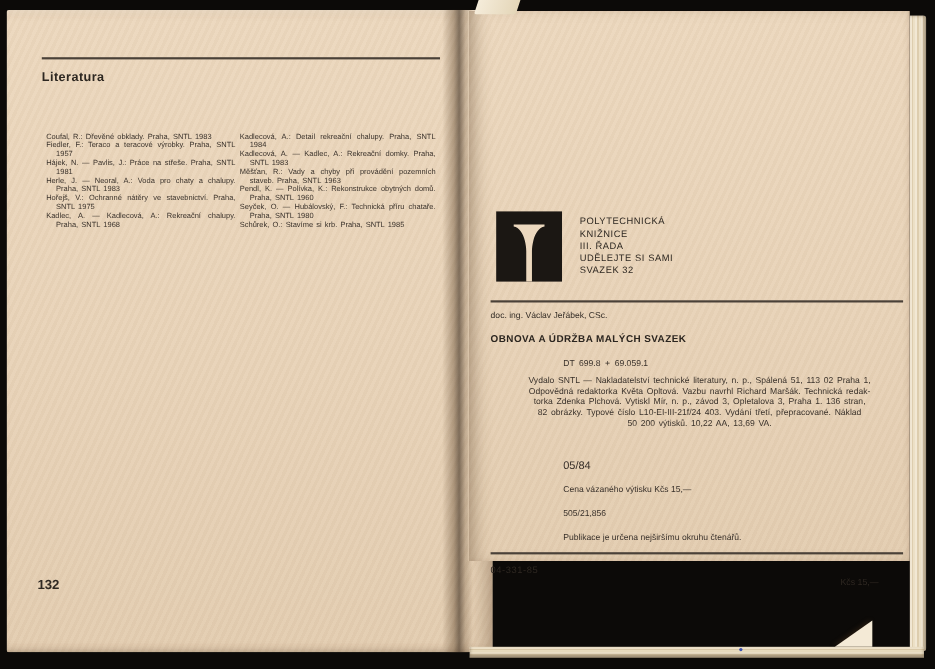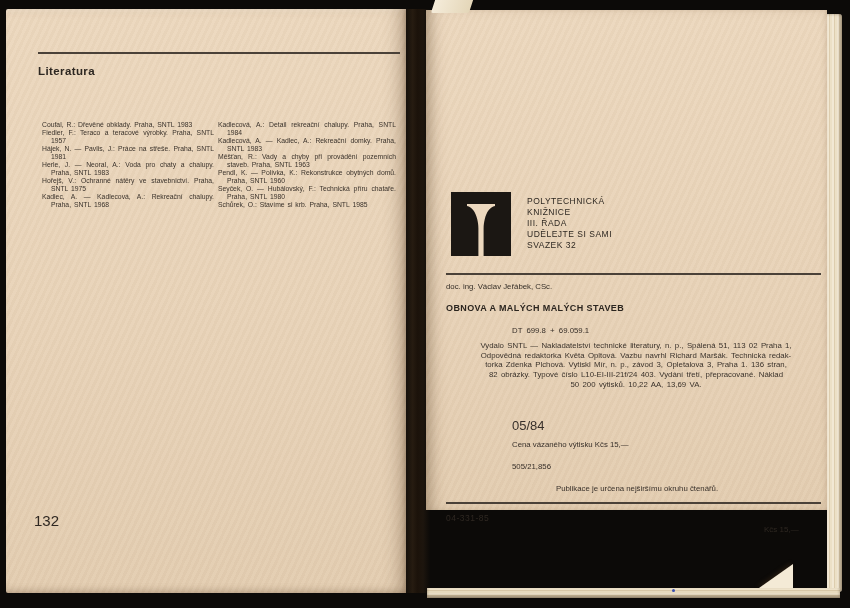--- a/index.html
+++ b/index.html
@@ -14,20 +14,21 @@
   .page{
     position:absolute;
     background:
       repeating-linear-gradient(115deg, rgba(255,255,255,.03) 0 3px, rgba(120,90,60,.03) 3px 6px),
       linear-gradient(180deg,#ecd8be 0%,#e8d3b8 55%,#e3cdb1 100%);
   }
   .page-left{
     left:6px;top:9px;width:400px;height:584px;
     border-radius:2px 0 0 2px;
     box-shadow:inset -14px 0 18px -10px rgba(90,65,40,.45), inset 0 -6px 8px -6px rgba(90,65,40,.4), inset 0 4px 6px -4px rgba(255,250,240,.5);
+    padding-left:42px;
   }
   .page-right{
     left:426px;top:10px;width:401px;height:500px;
     box-shadow:inset 12px 0 16px -9px rgba(90,65,40,.5), inset -4px 0 6px -4px rgba(120,90,60,.3);
   }
   .gutter{
     position:absolute;left:402px;top:9px;width:28px;height:584px;
     background:linear-gradient(90deg, rgba(80,55,30,0) 0%, rgba(80,55,30,.38) 38%, rgba(40,25,12,.55) 55%, rgba(80,55,30,.25) 75%, rgba(80,55,30,0) 100%);
   }
   .edge-right{
@@ -61,36 +62,36 @@
   .lp-rule{left:32px;top:43px;width:362px;}
   .lp-heading{position:absolute;left:32px;top:56px;font-size:11.5px;font-weight:bold;letter-spacing:.4px;color:#2d2721;}
   .bib-col{
     position:absolute;top:112px;
     font-size:6.8px;line-height:8px;text-align:justify;color:#3a322b;
     word-spacing:1px;
   }
   .bib-col-1{left:36px;width:172px;}
   .bib-col-2{left:212px;width:178px;}
   .bib-entry{padding-left:9px;text-indent:-9px;margin:0;}
-  .lp-page-number{position:absolute;left:28px;top:503px;font-size:15px;color:#2f2822;}
+  .lp-page-number{position:absolute;left:28px;top:515px;font-size:12px;color:#2f2822;font-weight:bold;}
 
   
   .rp-abs{position:absolute;}
   .logo-box{left:25px;top:182px;width:60px;height:66px;}
   .publisher-lines{left:101px;top:186px;font-size:8.5px;line-height:11px;letter-spacing:.5px;color:#2e2822;}
   .rp-rule-1{left:20px;top:263px;width:375px;}
   .author{left:20px;top:272px;font-size:7.8px;color:#352e27;}
   .title{left:20px;top:293px;font-size:9px;font-weight:bold;letter-spacing:.4px;color:#2b251f;}
   .dt{left:86px;top:316px;font-size:7.8px;word-spacing:2px;}
   .imprint{left:20px;top:331px;width:380px;font-size:7.8px;line-height:9.7px;word-spacing:1.2px;color:#3a322b;}
   .imprint div{white-space:nowrap;text-align:center;}
-  .it-printcode{left:86px;top:408px;font-size:13px;}
+  .it-printcode{left:86px;top:408px;font-size:10px;}
   .it-price-note{left:86px;top:430px;font-size:7.8px;}
   .it-edition{left:86px;top:452px;font-size:7.8px;}
-  .it-audience{left:86px;top:474px;font-size:7.8px;margin-left:44px;}
+  .it-audience{left:86px;top:474px;font-size:7.8px;}
   .rp-rule-2{left:20px;top:492px;width:375px;}
   .catalog{left:20px;top:503px;font-size:8.5px;letter-spacing:.5px;color:#2f2822;}
   .price{left:338px;top:515px;font-size:8px;color:#2f2822;}
 </style>
 </head>
 <body>
 
 <div class="photo-frame">
 
   <div class="page page-left">
@@ -133,21 +134,21 @@
       <div>POLYTECHNICKÁ</div>
       <div>KNIŽNICE</div>
       <div>III. ŘADA</div>
       <div>UDĚLEJTE SI SAMI</div>
       <div>SVAZEK 32</div>
     </div>
 
     <div class="rule rp-abs rp-rule-1"></div>
 
     <div class="rp-abs author">doc. ing. Václav Jeřábek, CSc.</div>
-    <div class="rp-abs title">OBNOVA A MALÝCH MALÝCH STAVEB</div>
+    <div class="rp-abs title">OBNOVA A ÚDRŽBA MALÝCH SVAZEK</div>
     <div class="rp-abs dt">DT 699.8 + 69.059.1</div>
 
     <div class="rp-abs imprint">
       <div>Vydalo SNTL — Nakladatelství technické literatury, n. p., Spálená 51, 113 02 Praha 1,</div>
       <div>Odpovědná redaktorka Květa Opltová. Vazbu navrhl Richard Maršák. Technická redak-</div>
       <div>torka Zdenka Plchová. Vytiskl Mír, n. p., závod 3, Opletalova 3, Praha 1. 136 stran,</div>
       <div>82 obrázky. Typové číslo L10-EI-III-21f/24 403. Vydání třetí, přepracované. Náklad</div>
       <div>50 200 výtisků. 10,22 AA, 13,69 VA.</div>
     </div>
 

